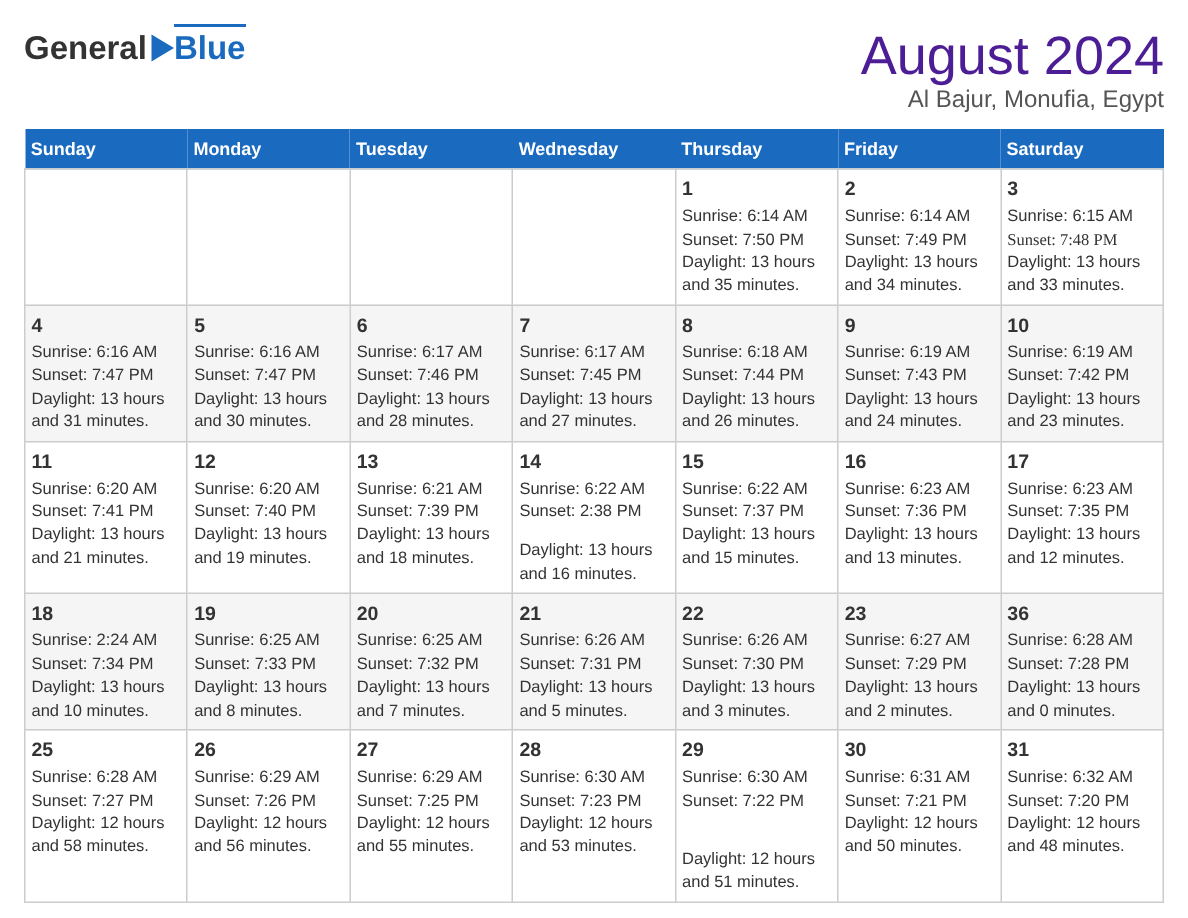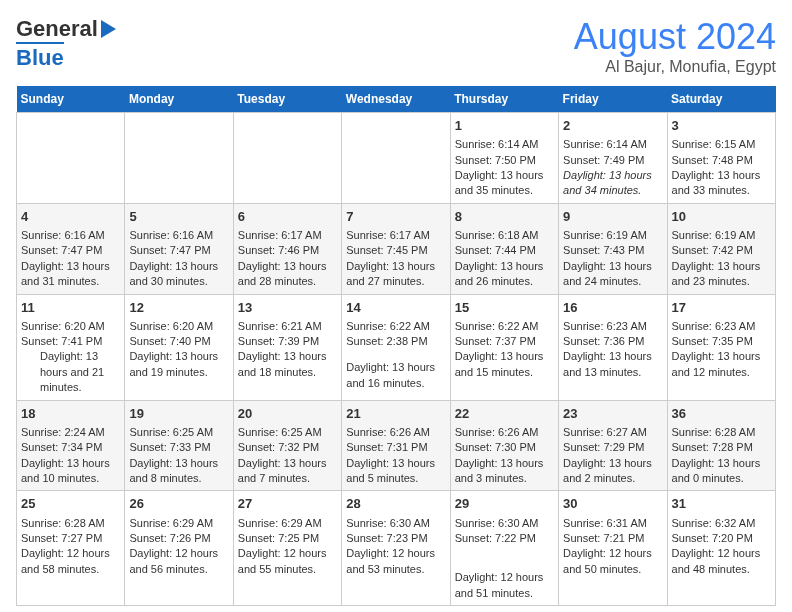--- a/index.html
+++ b/index.html
@@ -11,26 +11,26 @@
       padding: 16px;
     }
     .header {
       display: flex;
       justify-content: space-between;
       align-items: flex-start;
       margin-bottom: 10px;
     }
     .logo {
       display: flex;
-      flex-direction: column;
-      align-items: flex-start;
+      flex-direction: row;
+      align-items: flex-end;
     }
     .logo-line1 { display: flex; align-items: center; }
     .title-area { text-align: right; }
-    .title-area h1 { font-size: 36px; color: #3b82f6; font-weight: normal; }
+    .title-area h1 { font-size: 36px; color: #4c1d95; font-weight: normal; }
     .title-area h2 { font-size: 16px; color: #555; font-weight: normal; }
     table {
       width: 100%;
       border-collapse: collapse;
       font-size: 11px;
     }
     th {
       background: #1a6abf;
       color: #fff;
       padding: 6px 4px;
@@ -99,26 +99,26 @@
         <td>
           <span class="day-num">1</span>
           <span style="display: block;">Sunrise: 6:14 AM</span>
           <span style="display: block;">Sunset: 7:50 PM</span>
           <span style="display: block;">Daylight: 13 hours and 35 minutes.</span>
         </td>
         <td>
           <span class="day-num">2</span>
           <span style="display: block;">Sunrise: 6:14 AM</span>
           <span style="display: block;">Sunset: 7:49 PM</span>
-          <span style="display: block; font-style: italic;">Daylight: 13 hours and 34 minutes.</span>
+          <span style="display: block;">Daylight: 13 hours and 34 minutes.</span>
         </td>
         <td>
           <span class="day-num">3</span>
           <span style="display: block;">Sunrise: 6:15 AM</span>
-          <span style="display: block;">Sunset: 7:48 PM</span>
+          <span style="display: block; font-family: Liberation Serif, serif;">Sunset: 7:48 PM</span>
           <span style="display: block;">Daylight: 13 hours and 33 minutes.</span>
         </td>
       </tr>
       <tr class="row-even">
         <td>
           <span class="day-num">4</span>
           <span style="display: block;">Sunrise: 6:16 AM</span>
           <span style="display: block;">Sunset: 7:47 PM</span>
           <span style="display: block;">Daylight: 13 hours and 31 minutes.</span>
         </td>
@@ -157,21 +157,21 @@
           <span style="display: block;">Sunrise: 6:19 AM</span>
           <span style="display: block;">Sunset: 7:42 PM</span>
           <span style="display: block;">Daylight: 13 hours and 23 minutes.</span>
         </td>
       </tr>
       <tr class="row-odd">
         <td>
           <span class="day-num">11</span>
           <span style="display: block;">Sunrise: 6:20 AM</span>
           <span style="display: block;">Sunset: 7:41 PM</span>
-          <span style="display: block; margin-left: 19px;">Daylight: 13 hours and 21 minutes.</span>
+          <span style="display: block;">Daylight: 13 hours and 21 minutes.</span>
         </td>
         <td>
           <span class="day-num">12</span>
           <span style="display: block;">Sunrise: 6:20 AM</span>
           <span style="display: block;">Sunset: 7:40 PM</span>
           <span style="display: block;">Daylight: 13 hours and 19 minutes.</span>
         </td>
         <td>
           <span class="day-num">13</span>
           <span style="display: block;">Sunrise: 6:21 AM</span>

